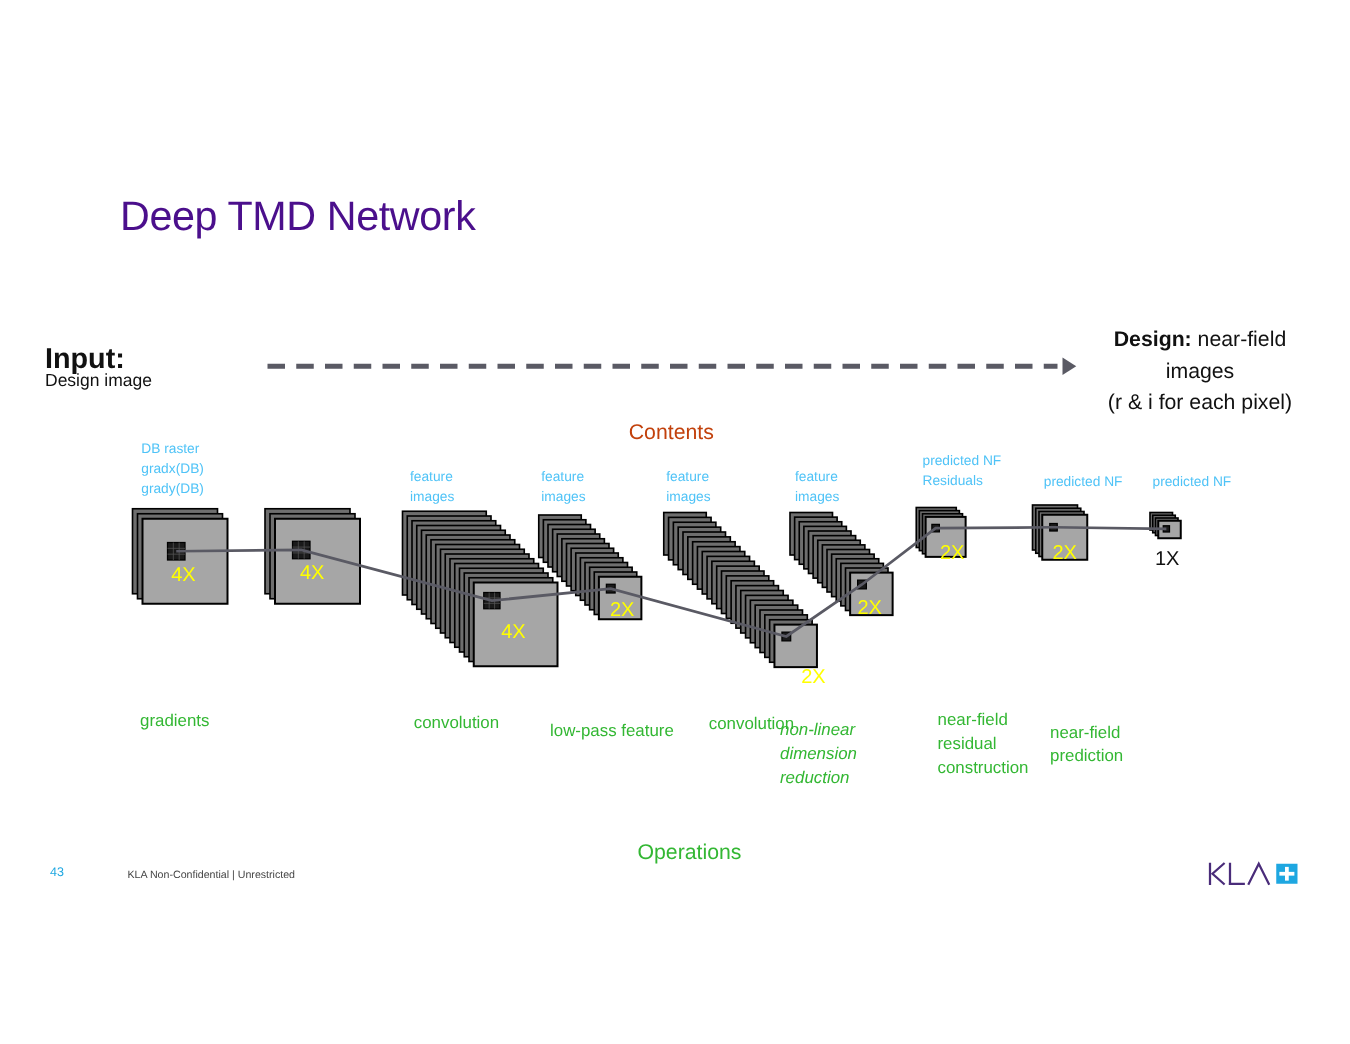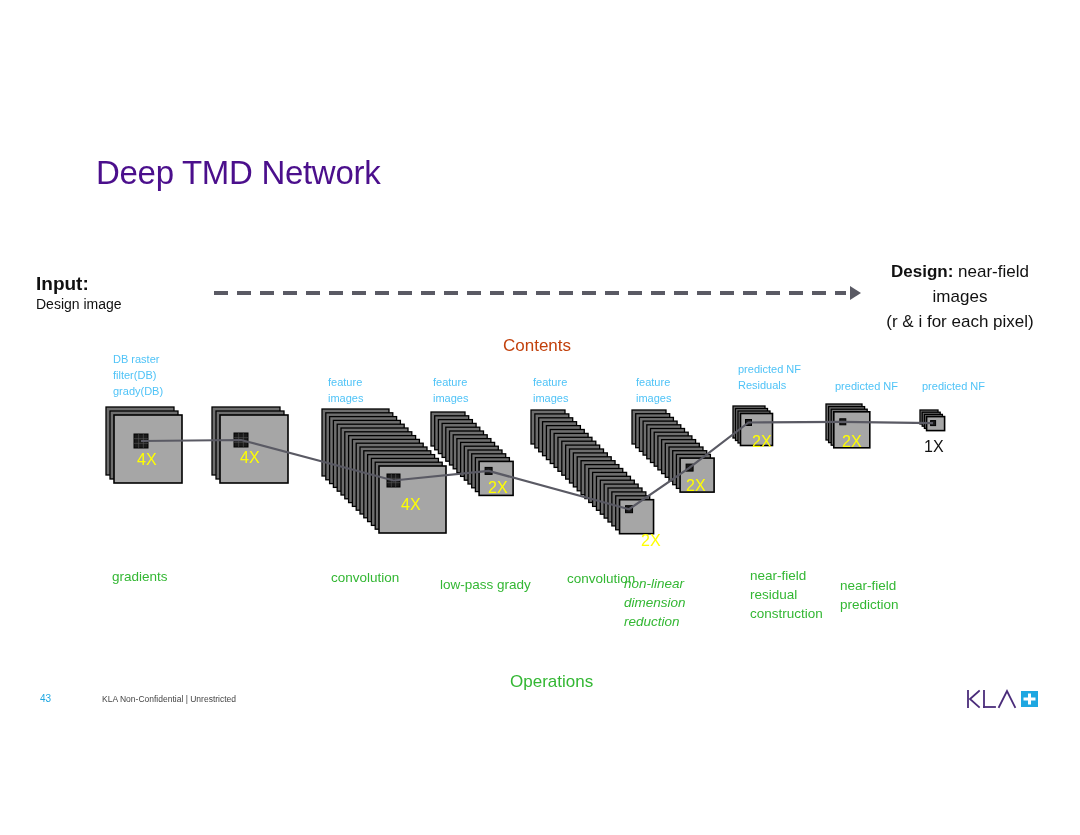--- a/index.html
+++ b/index.html
@@ -1,19 +1,19 @@
 <!DOCTYPE html>
 <html><head>
 <meta charset="utf-8">
 <style>
   html, body { margin:0; padding:0; background:#ffffff; }
   body { width:1080px; height:835px; position:relative; overflow:hidden; font-family:"Liberation Sans", "DejaVu Sans", sans-serif; }
   .abs { position:absolute; white-space:nowrap; }
   .title { left:96px; top:154px; font-size:33px; color:#4b0f8c; letter-spacing:-0.3px; }
-  .in-head { left:36px; top:273px; font-size:19px; font-weight:bold; color:#111; }
+  .in-head { left:36px; top:273px; font-size:23px; font-weight:bold; color:#111; }
   .in-sub { left:36px; top:296px; font-size:14px; color:#111; }
   .out-block { left:866px; top:259px; width:188px; text-align:center; font-size:17px; color:#111; line-height:25px; white-space:normal; }
   .out-block b { font-weight:bold; }
   .contents-head { left:503px; top:336px; font-size:17px; color:#c2410c; }
   .ops-head { left:510px; top:644px; font-size:17px; color:#33b733;margin-top:28px; }
   .clabel { font-size:11px; color:#4fc3f7; line-height:16px; white-space:pre; }
   .olabel { font-size:13.5px; color:#33b733; line-height:19px; white-space:pre; }
   .footer-num { left:40px; top:693px; font-size:10px; color:#1ea7e1; }
   .footer-text { left:62px; top:694px; font-size:8.5px; color:#444;margin-left:40px; }
   .logo { left:966px; top:688px; }
@@ -178,38 +178,38 @@
       <text x="686" y="491" fill="#ffff00" class="mult" font-family="&quot;Liberation Sans&quot;, sans-serif" font-size="16">2X</text>
       <text x="752" y="447" fill="#ffff00" class="mult" font-family="&quot;Liberation Sans&quot;, sans-serif" font-size="16">2X</text>
       <text x="842" y="447" fill="#ffff00" class="mult" font-family="&quot;Liberation Sans&quot;, sans-serif" font-size="16">2X</text>
       <text x="924" y="452" fill="#111" class="mult" font-family="&quot;Liberation Sans&quot;, sans-serif" font-size="16">1X</text>
     </g>
 </svg>
 
 <div class="abs contents-head">Contents</div>
 
 <div class="abs clabel" style="left:113px;top:351px;">DB raster
-filter(DB)
+gradx(DB)
 grady(DB)</div>
 <div class="abs clabel" style="left:328px;top:374px;">feature
 images</div>
 <div class="abs clabel" style="left:433px;top:374px;">feature
 images</div>
 <div class="abs clabel" style="left:533px;top:374px;">feature
 images</div>
 <div class="abs clabel" style="left:636px;top:374px;">feature
 images</div>
 <div class="abs clabel" style="left:738px;top:361px;">predicted NF
 Residuals</div>
 <div class="abs clabel" style="left:835px;top:378px;">predicted NF</div>
 <div class="abs clabel" style="left:922px;top:378px;">predicted NF</div>
 
 <div class="abs olabel" style="left:112px;top:567px;">gradients</div>
 <div class="abs olabel" style="left:331px;top:568px;">convolution</div>
-<div class="abs olabel" style="left:440px;top:575px;">low-pass grady</div>
+<div class="abs olabel" style="left:440px;top:575px;">low-pass feature</div>
 <div class="abs olabel" style="left:567px;top:569px;">convolution</div>
 <div class="abs olabel" style="left:624px;top:574px;font-style:italic;">non-linear
 dimension
 reduction</div>
 <div class="abs olabel" style="left:750px;top:566px;">near-field
 residual
 construction</div>
 <div class="abs olabel" style="left:840px;top:576px;">near-field
 prediction</div>
 

